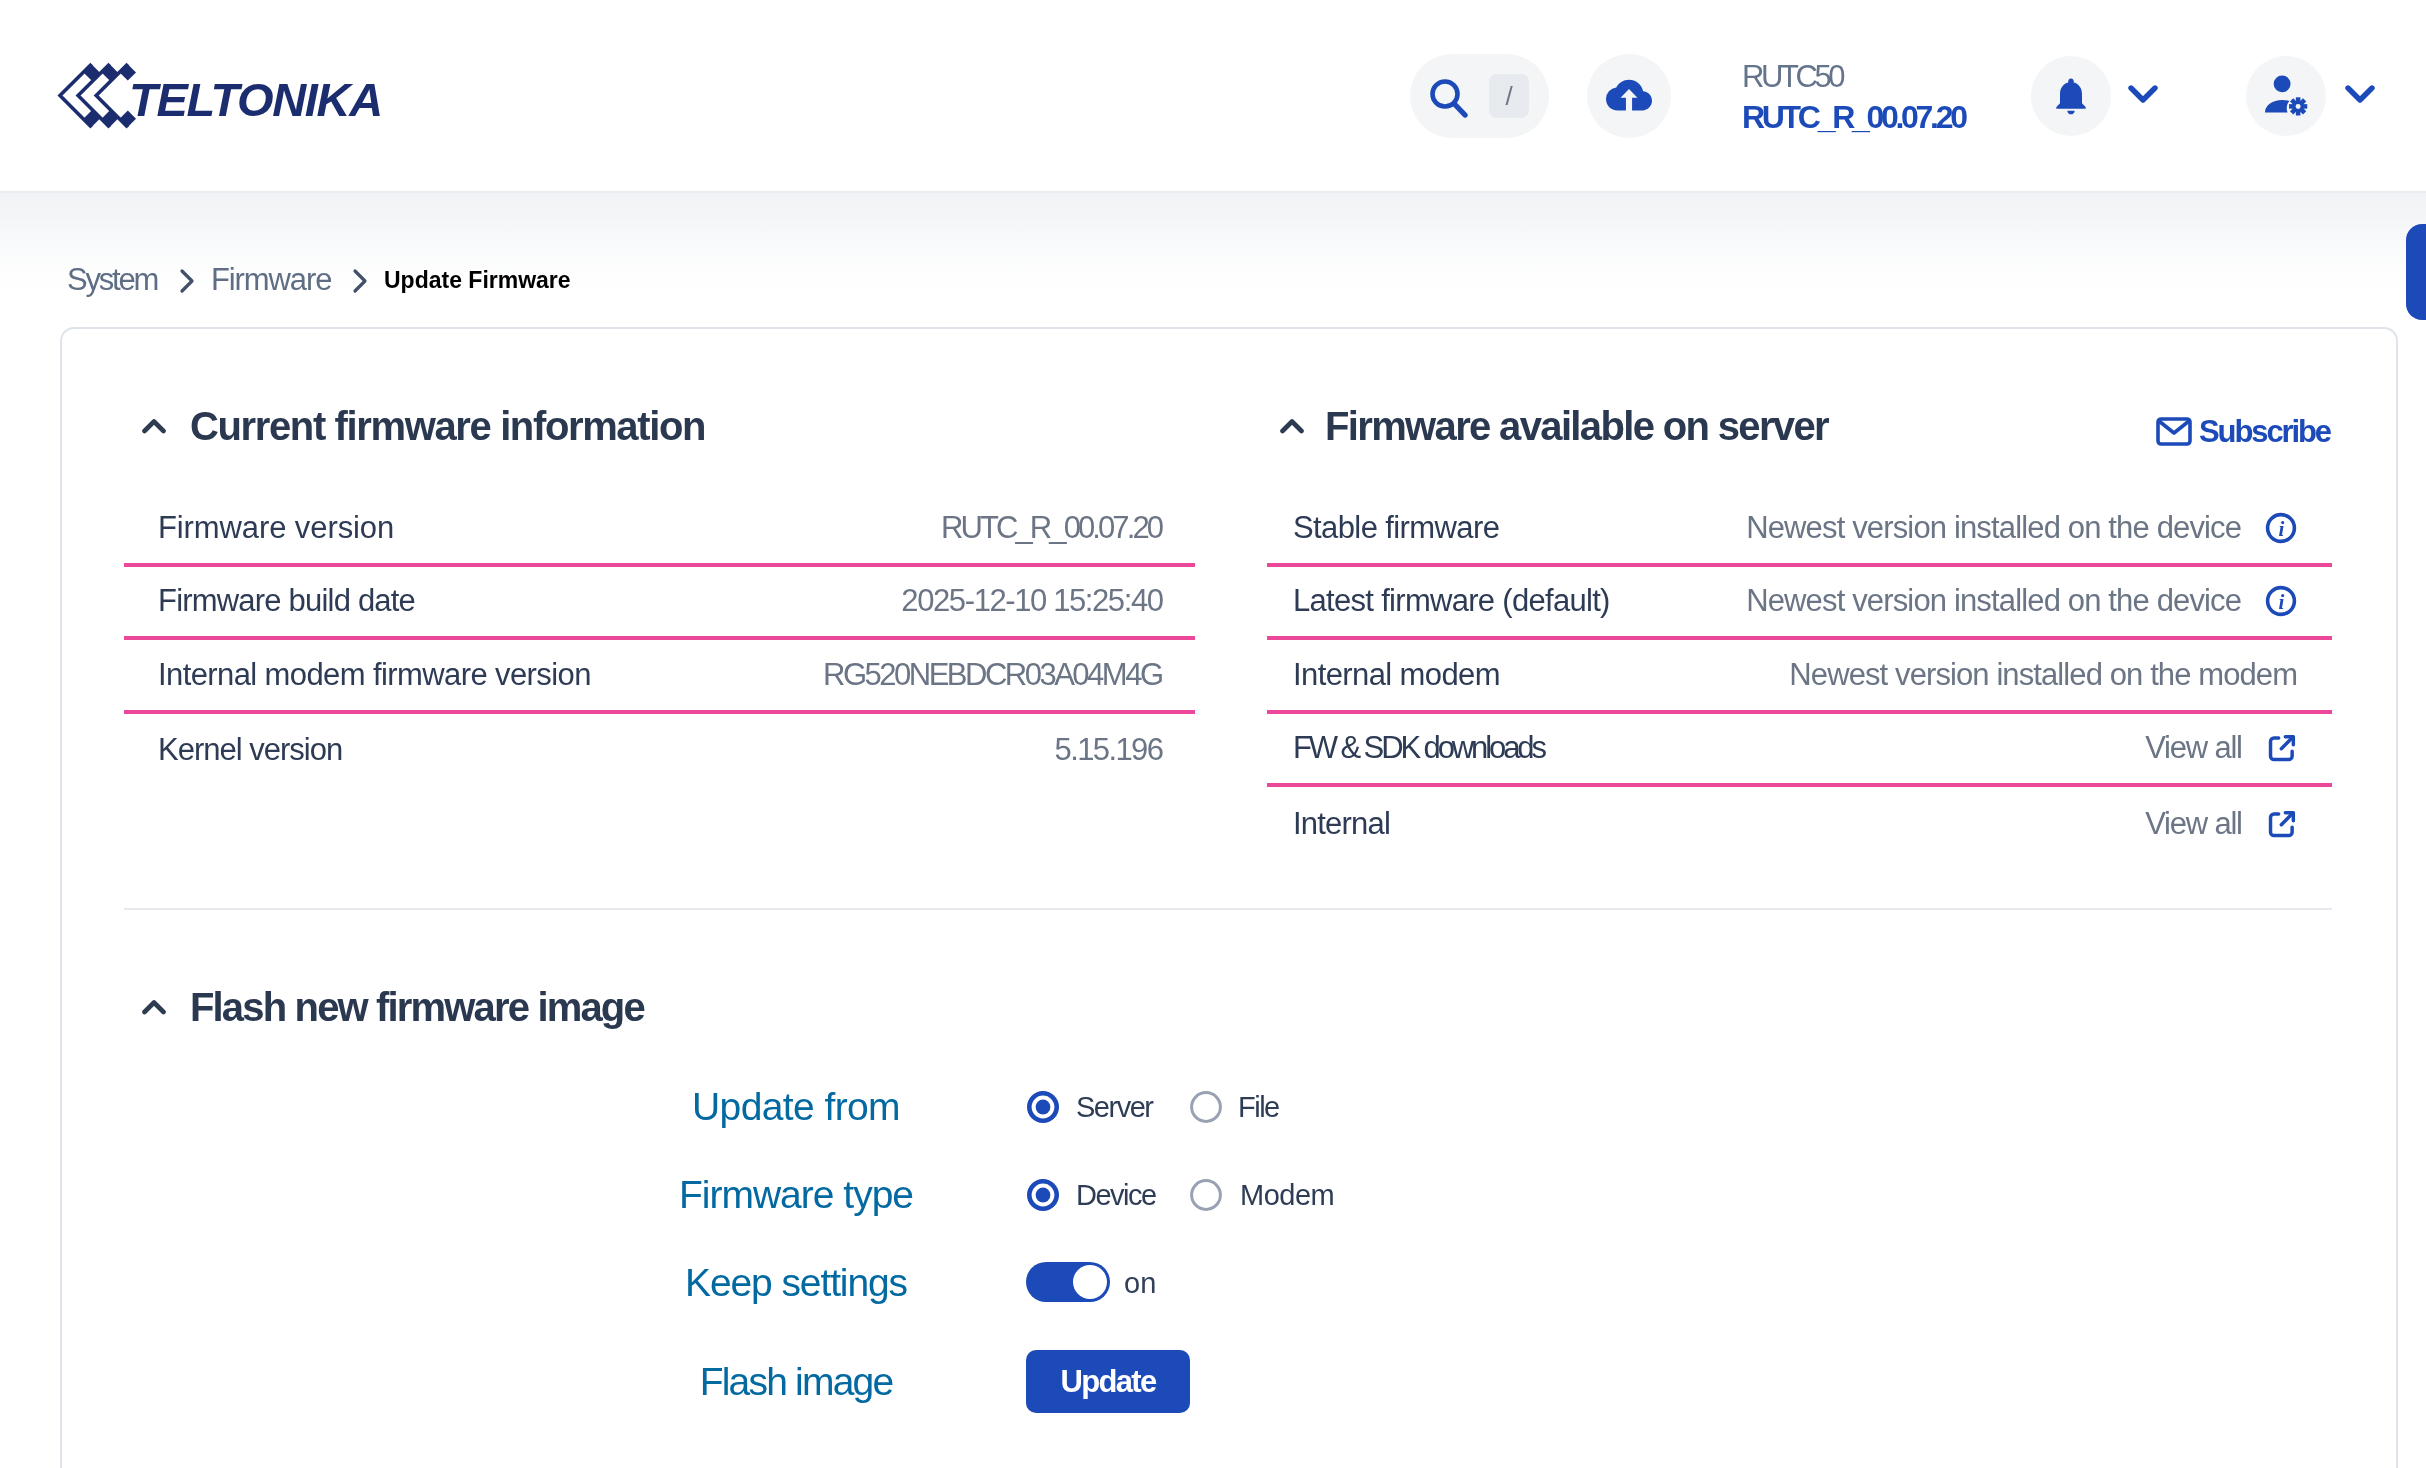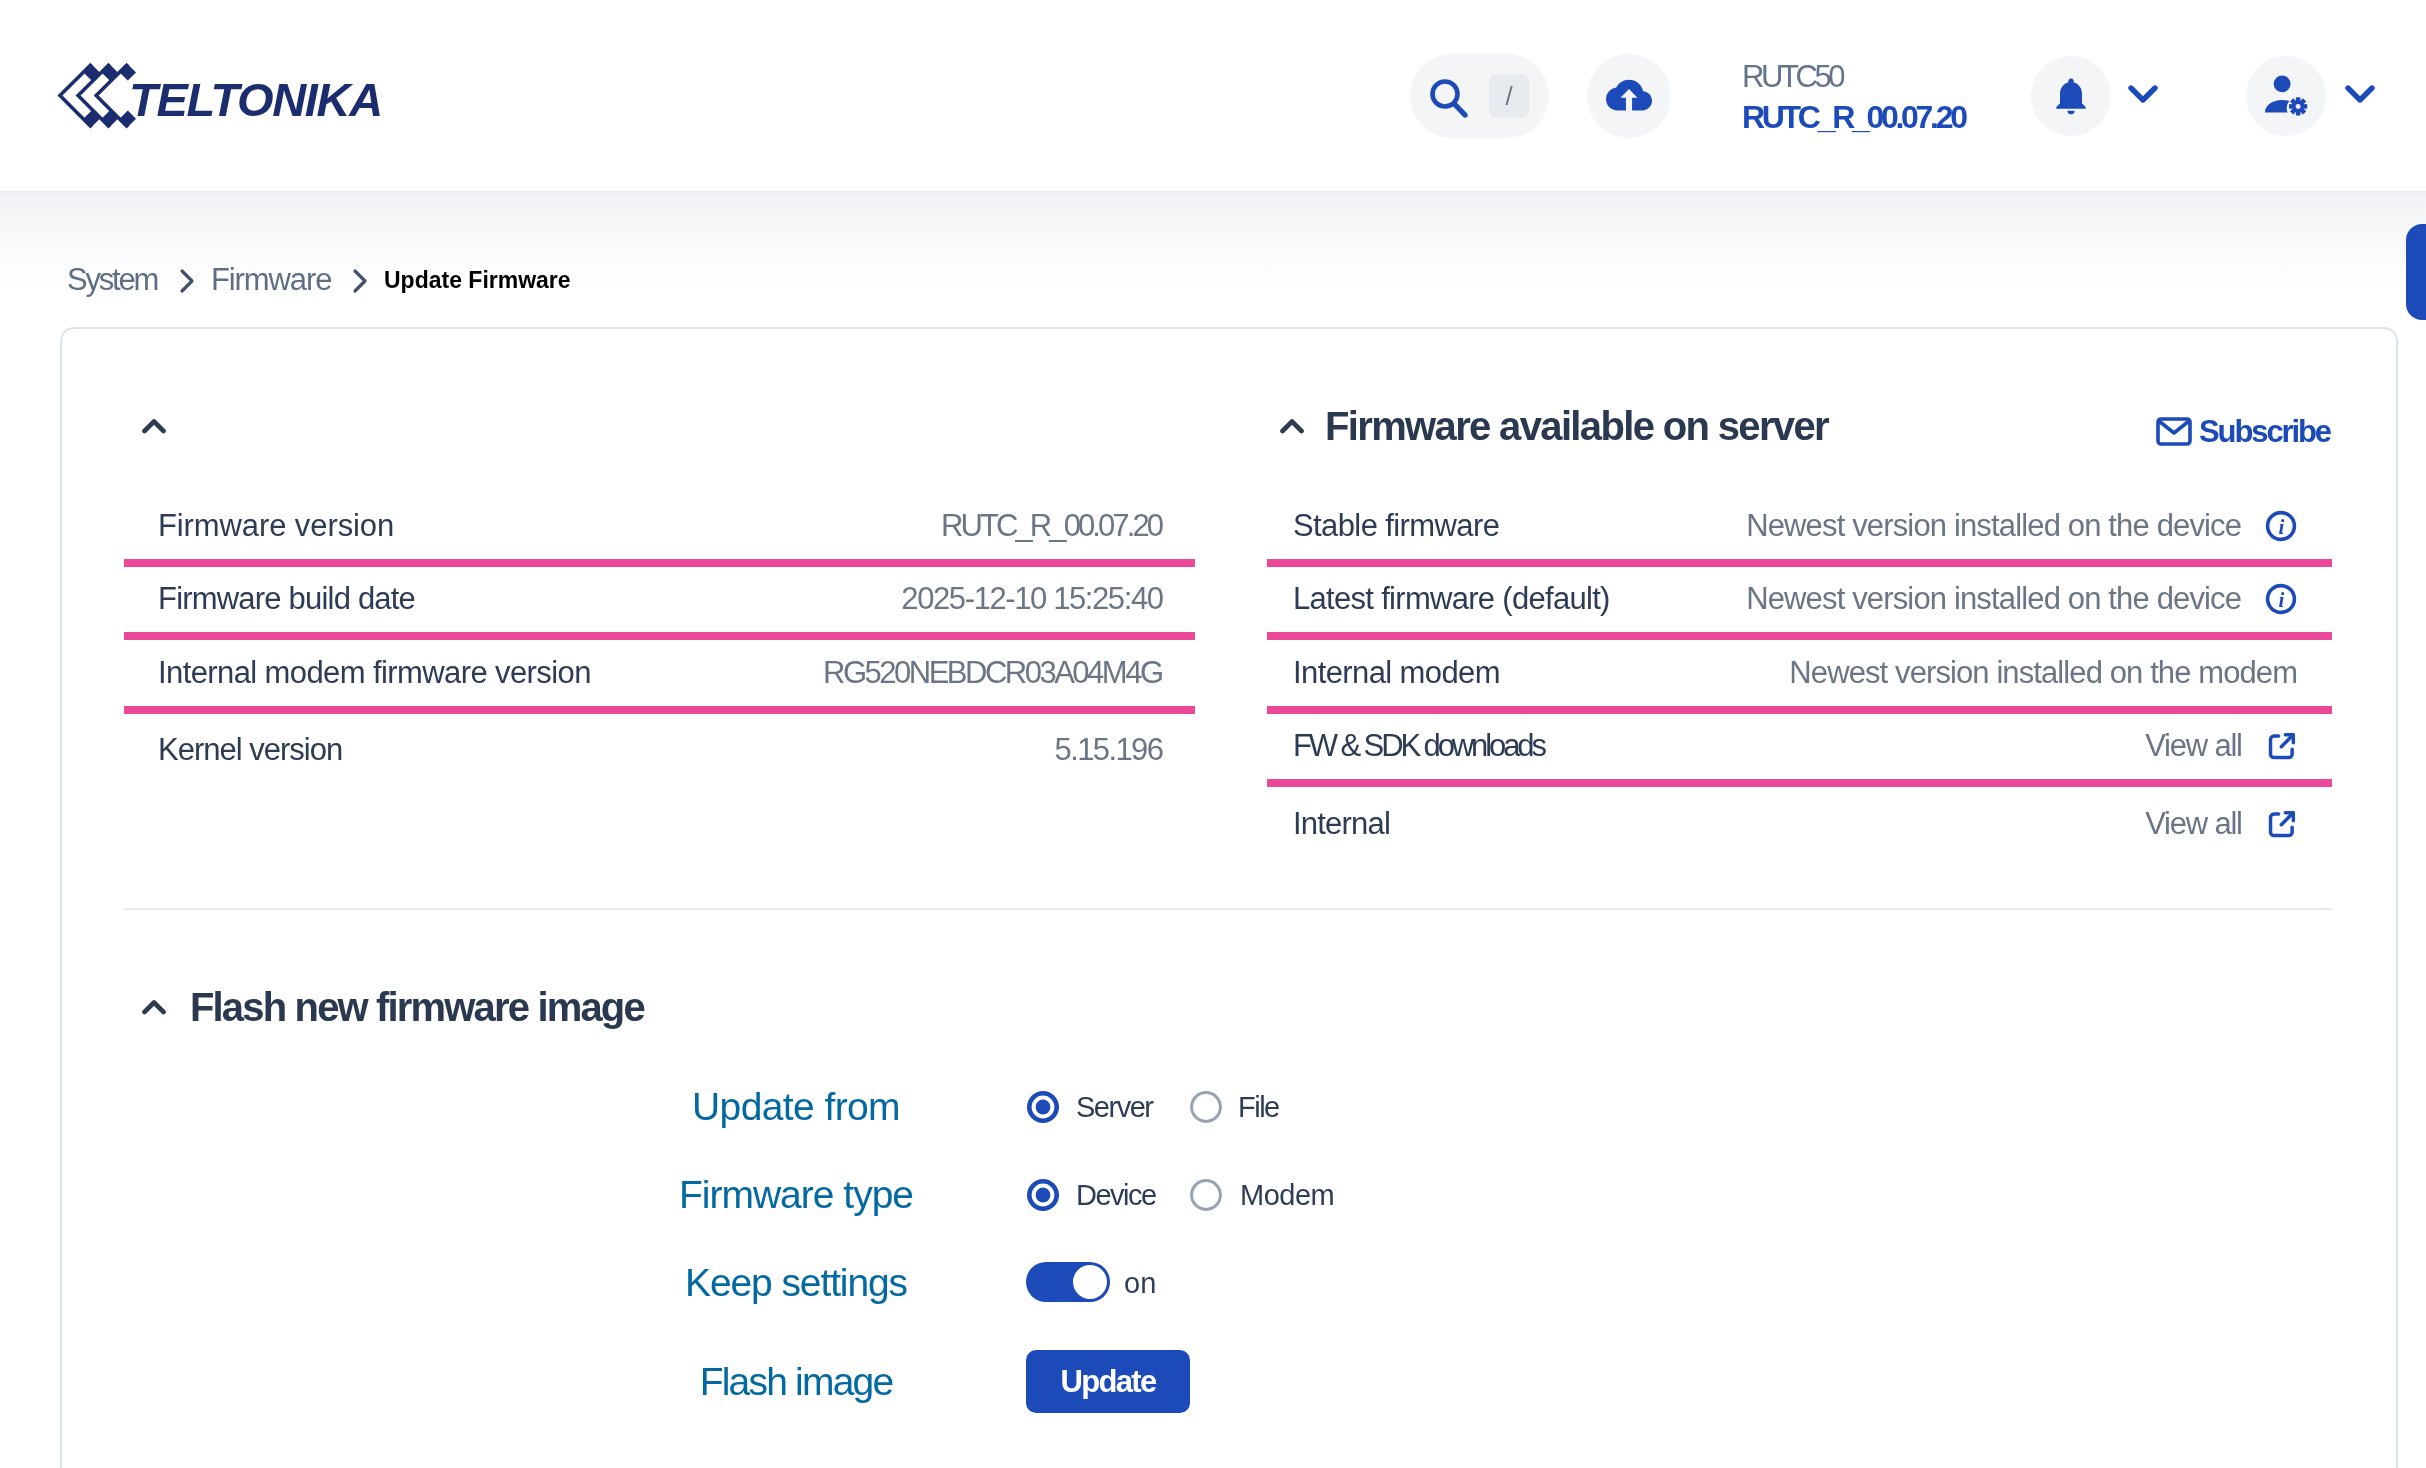--- a/index.html
+++ b/index.html
@@ -24,21 +24,21 @@
   #bluetab { position:absolute; left:2406px; top:224px; width:26px; height:96px; background:#1c4ab8; border-radius:16px 0 0 16px; }
 
   
   #card { position:absolute; left:60px; top:327px; width:2338px; height:1400px; background:#fff;
           border:2px solid #dfe4eb; border-radius:14px; }
 
   .sect-title { position:absolute; font-size:40px; font-weight:bold; color:#2b3950; line-height:44px; }
 
   .tbl { position:absolute; }
   .row { display:flex; align-items:center; justify-content:space-between; height:73.5px; font-size:31px; }
-  .row.bb { border-bottom:8px solid #ec4899; }
+  .row.bb { border-bottom:4px solid #ec4899; }
   .row .lab { color:#2e3b55; }
   .row .val { color:#6b7585; display:flex; align-items:center; }
 
   
   .flabel { position:absolute; width:400px; text-align:center; font-size:39px; color:#0369a1; line-height:36px; }
   .rlab { position:absolute; font-size:29px; color:#2e3d55; line-height:36px; }
 
   #updbtn { position:absolute; left:1026px; top:1350px; width:164px; height:63px; background:#1c4ab8; border-radius:10px;
             color:#fff; font-weight:bold; font-size:31px; text-align:center; line-height:63px; }
 
@@ -129,20 +129,21 @@
     </svg>
   <div class="abs" style="left:384px;top:260px;font-size:23px;color:#000000;font-weight:bold;letter-spacing:0;line-height:40px;">Update Firmware</div>
 
   <div id="bluetab"></div>
 
   <div id="card"></div>
 
   <svg class="abs" style="left:142px;top:418px" width="24" height="16" viewBox="0 0 24 16">
     <polyline points="2.5,13 12,3.5 21.5,13" fill="none" stroke="#2e3c52" stroke-width="4.6" stroke-linecap="round" stroke-linejoin="round"></polyline>
   </svg>
+  <div class="sect-title" style="left:190px;top:404px;letter-spacing:-1.37px;">Current firmware information</div>
 
   <div class="tbl" style="left:124px;top:493px;width:1071px;">
     <div class="row bb" style="padding:0 31px 0 34px;">
         <span class="lab" style="letter-spacing:-0.1px">Firmware version</span>
         <span class="val" style="letter-spacing:-2.9px;margin-right:2.9px">RUTC_R_00.07.20</span>
       </div>
     <div class="row bb" style="padding:0 31px 0 34px;">
         <span class="lab" style="letter-spacing:-0.8px">Firmware build date</span>
         <span class="val" style="letter-spacing:-1.4px;margin-right:1.4px">2025-12-10 15:25:40</span>
       </div>

